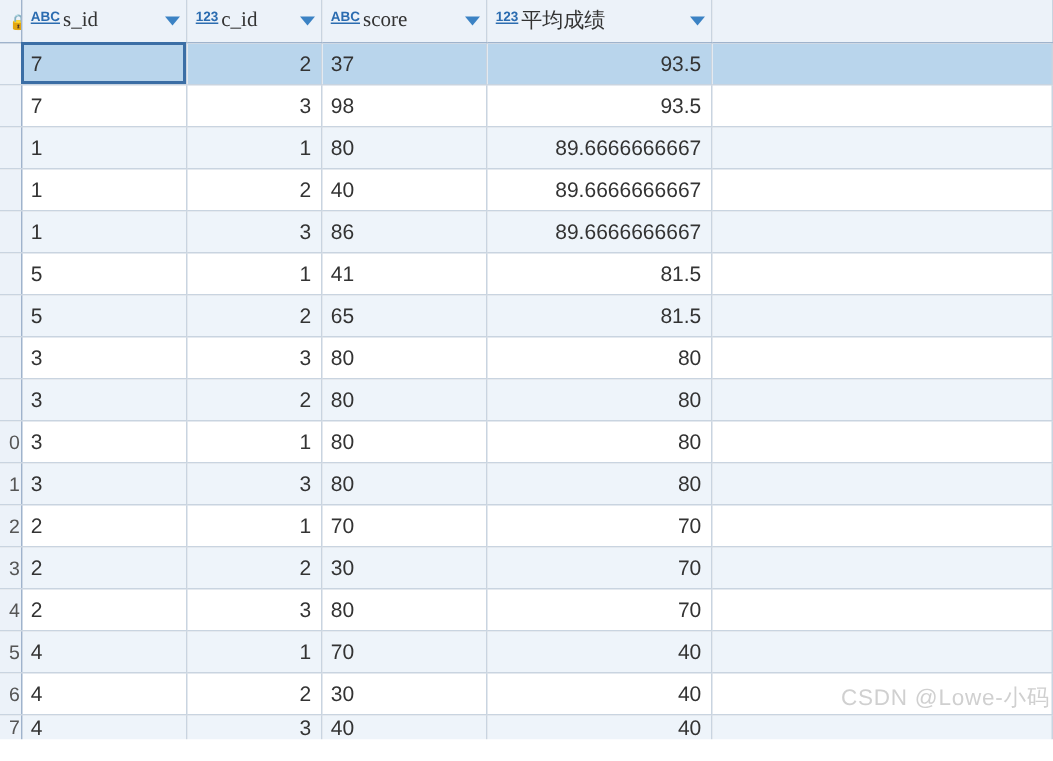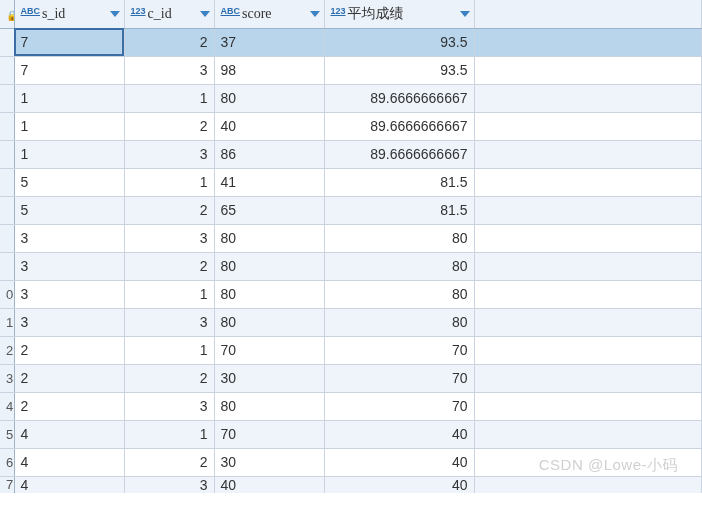--- a/index.html
+++ b/index.html
@@ -88,21 +88,21 @@
     td.empty { background: inherit; }
     tbody tr.selected td.cell { background: #b9d5ec !important; }
     tbody tr.selected td.cell.cur {
       outline: 2px solid #3b6ea5;
       outline-offset: -2px;
       background: #b9d5ec !important;
     }
     tbody tr:last-child td { border-bottom: none; }
     .watermark {
       position: absolute;
-      right: 24px;
+      right: 2px;
       bottom: 18px;
       color: #d0d0d0;
       font-size: 15px;
       letter-spacing: 0.5px;
       font-family: Arial, sans-serif;
       pointer-events: none;
     }
   </style>
 </head>
 <body>

